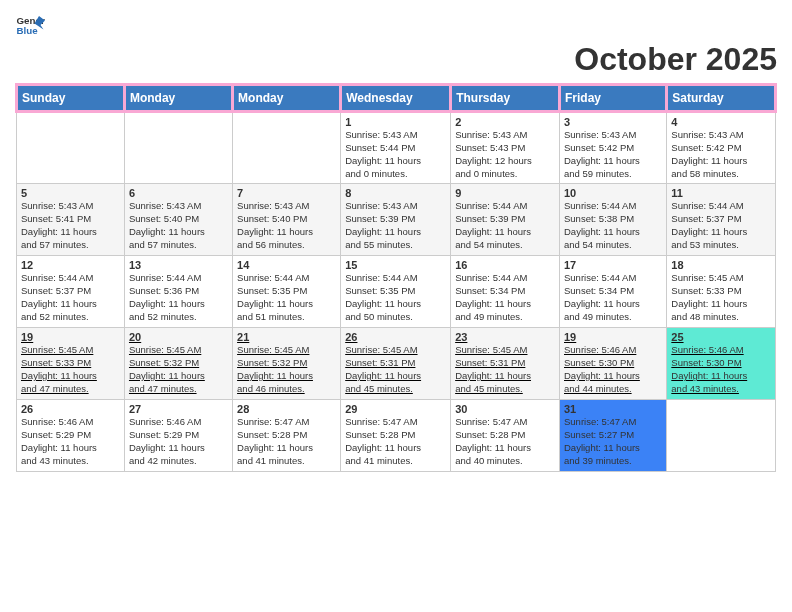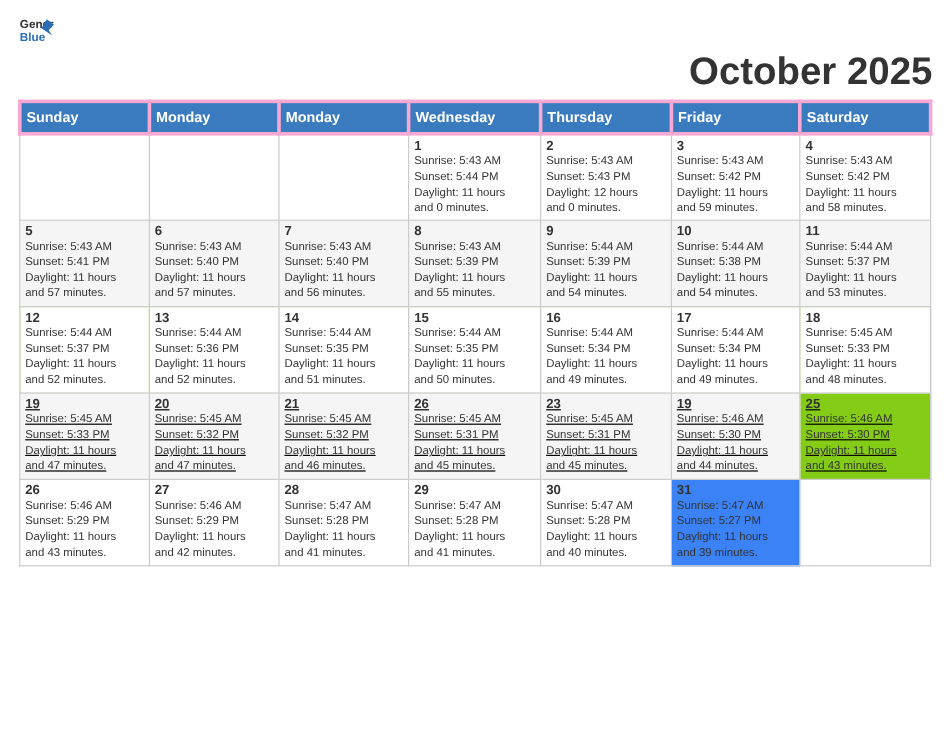--- a/index.html
+++ b/index.html
@@ -222,21 +222,21 @@
             <div class="day-info">Sunrise: 5:45 AM<br>Sunset: 5:31 PM<br>Daylight: 11 hours<br>and 45 minutes.</div>
           </td>
           <td style="background: rgb(245, 245, 245);">
             <span class="day-number">23</span>
             <div class="day-info">Sunrise: 5:45 AM<br>Sunset: 5:31 PM<br>Daylight: 11 hours<br>and 45 minutes.</div>
           </td>
           <td style="background: rgb(245, 245, 245);">
             <span class="day-number">19</span>
             <div class="day-info">Sunrise: 5:46 AM<br>Sunset: 5:30 PM<br>Daylight: 11 hours<br>and 44 minutes.</div>
           </td>
-          <td style="background: #84cc16;">
+          <td style="background: #5eead4;">
             <span class="day-number">25</span>
             <div class="day-info">Sunrise: 5:46 AM<br>Sunset: 5:30 PM<br>Daylight: 11 hours<br>and 43 minutes.</div>
           </td>
         </tr>
         <tr style="background: rgb(255, 255, 255);">
           <td style="background: rgb(255, 255, 255);">
             <span class="day-number">26</span>
             <div class="day-info">Sunrise: 5:46 AM<br>Sunset: 5:29 PM<br>Daylight: 11 hours<br>and 43 minutes.</div>
           </td>
           <td style="background: rgb(255, 255, 255);">

